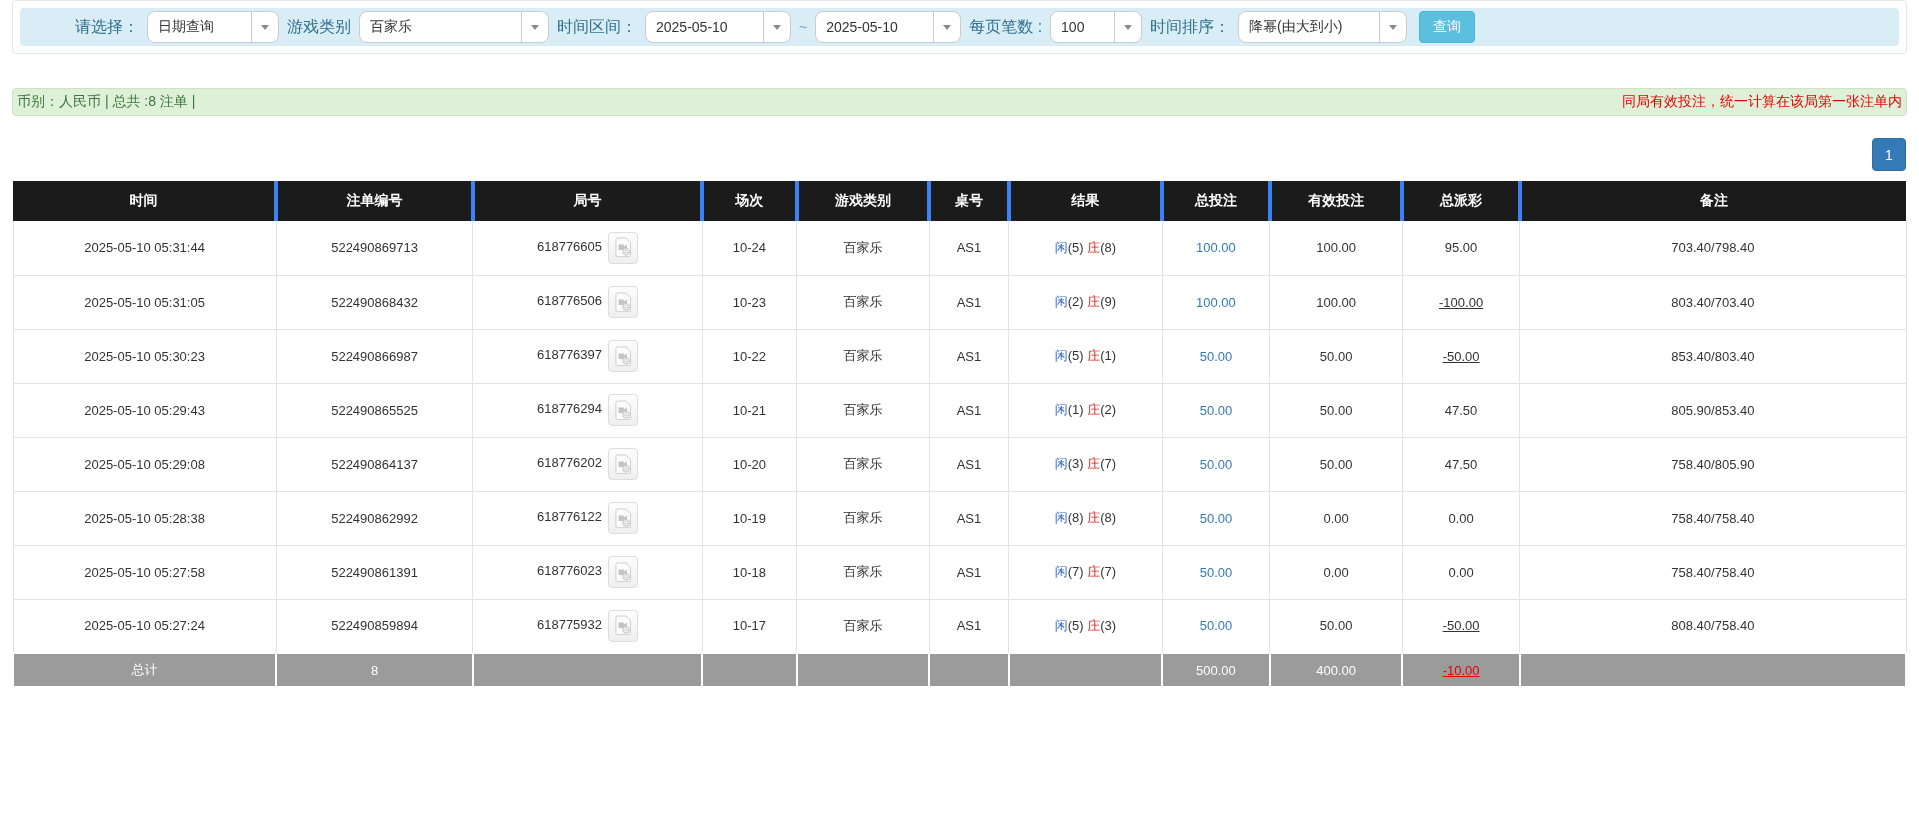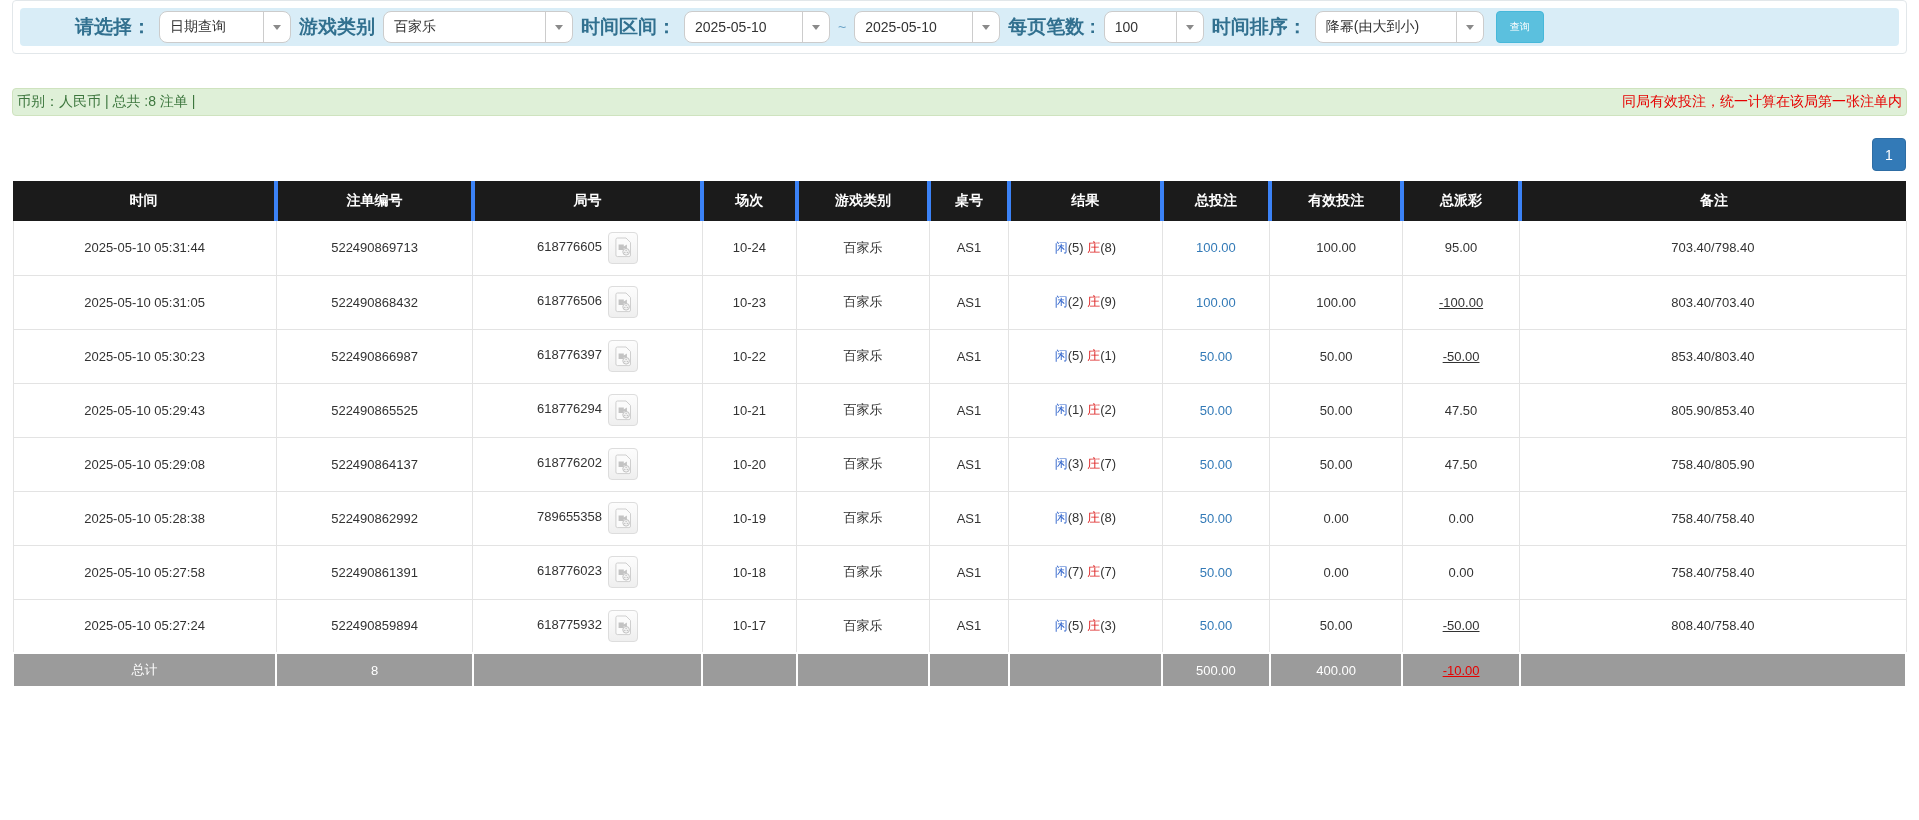--- a/index.html
+++ b/index.html
@@ -19,27 +19,27 @@
   }
   *{box-sizing:border-box;}
   html,body{margin:0;padding:0;background:#fff;font-family:"Liberation Sans","DejaVu Sans",sans-serif;color:#333;}
   .page{width:1919px;min-height:820px;}
 
   .page-title{font-size:21px;font-weight:400;color:#222;margin:10px 0 12px 14px;}
 
   
   .filter-panel{margin:0 12px;border:1px solid #e2e7ea;border-radius:4px;padding:7px;background:#fff;}
   .filter-bar{background:var(--filter-bar-bg);border-radius:4px;height:38px;display:flex;align-items:center;gap:8px;padding:2px 10px 2px 55px;}
-  .flabel{color:var(--label-blue);font-weight:bold;font-size:19px;white-space:nowrap;}
+  .flabel{color:var(--label-blue);font-weight:normal;font-size:16px;white-space:nowrap;}
   .select{display:inline-flex;align-items:stretch;height:32px;background:#fff;border:1px solid #ccc;border-radius:8px;overflow:hidden;cursor:pointer;}
   .sel-text{padding:0 10px;display:flex;align-items:center;font-size:14px;color:#333;flex:1;white-space:nowrap;overflow:hidden;}
   .caret-box{width:27px;border-left:1px solid #ccc;display:flex;align-items:center;justify-content:center;}
   .caret{width:0;height:0;border-left:4px solid transparent;border-right:4px solid transparent;border-top:5px solid #8a8a8a;}
   .tilde{color:#6aa3c8;font-size:14px;}
-  .btn-query{background:var(--query-btn-bg);border:1px solid var(--query-btn-border);color:#fff;font-size:10px;padding:0 13px;height:32px;border-radius:4px;cursor:pointer;margin-left:4px;font-family:inherit;}
+  .btn-query{background:var(--query-btn-bg);border:1px solid var(--query-btn-border);color:#fff;font-size:14px;padding:0 13px;height:32px;border-radius:4px;cursor:pointer;margin-left:4px;font-family:inherit;}
 
   
   .summary-bar{margin:34px 12px 0 12px;background:var(--green-bg);border:1px solid var(--green-border);border-radius:4px;padding:4px;display:flex;justify-content:space-between;align-items:center;font-size:14px;}
   .sum-left{color:var(--green-text);}
   .sum-right{color:var(--negative-red);}
 
   
   .pagination{margin:22px 13px 10px 0;text-align:right;}
   .page-btn{background:var(--link-blue);border:1px solid #2e6da4;color:#fff;font-size:14px;width:34px;height:33px;border-radius:4px;cursor:pointer;font-family:inherit;}
 
@@ -93,21 +93,21 @@
       </div>
       <span class="tilde">~</span>
       <div class="select" style="width:146px">
         <span class="sel-text">2025-05-10</span>
         <span class="caret-box">
             <i class="caret"></i>
           </span>
       </div>
 
       <span class="flabel">每页笔数 :</span>
-      <div class="select" style="width:100px">
+      <div class="select" style="width:92px">
         <span class="sel-text">100</span>
         <span class="caret-box">
             <i class="caret"></i>
           </span>
       </div>
 
       <span class="flabel">时间排序：</span>
       <div class="select" style="width:169px">
         <span class="sel-text">降幂(由大到小)</span>
         <span class="caret-box">
@@ -264,21 +264,21 @@
           <td>AS1</td>
           <td><span class="player">闲</span><span class="score">(3)</span> <span class="banker">庄</span><span class="score">(7)</span></td>
           <td><a class="bet-link">50.00</a></td>
           <td>50.00</td>
           <td>47.50</td>
           <td>758.40/805.90</td>
         </tr>
         <tr>
           <td>2025-05-10 05:28:38</td>
           <td>522490862992</td>
-          <td><span>789655358</span><button class="video-btn">
+          <td><span>618776122</span><button class="video-btn">
               <svg width="19" height="21" viewBox="0 0 19 21">
                 <path d="M3.5 1h8.5l4.5 4.5V18a1.6 1.6 0 0 1-1.6 1.6H3.5A1.6 1.6 0 0 1 1.9 18V2.6A1.6 1.6 0 0 1 3.5 1z" fill="#fbfbfb" stroke="#cfcfcf"></path>
                 <path d="M4.6 7.6h5.2v2l3.1-2.1v5.6l-3.1-2.1v2H4.6z" fill="#c3c3c3"></path>
                 <circle cx="12.1" cy="14.8" r="3.3" fill="#f3f3f3" stroke="#c3c3c3"></circle>
                 <circle cx="12.1" cy="13.4" r="0.75" fill="#c3c3c3"></circle>
                 <circle cx="10.8" cy="15.6" r="0.75" fill="#c3c3c3"></circle>
                 <circle cx="13.4" cy="15.6" r="0.75" fill="#c3c3c3"></circle>
               </svg>
             </button></td>
           <td>10-19</td>

